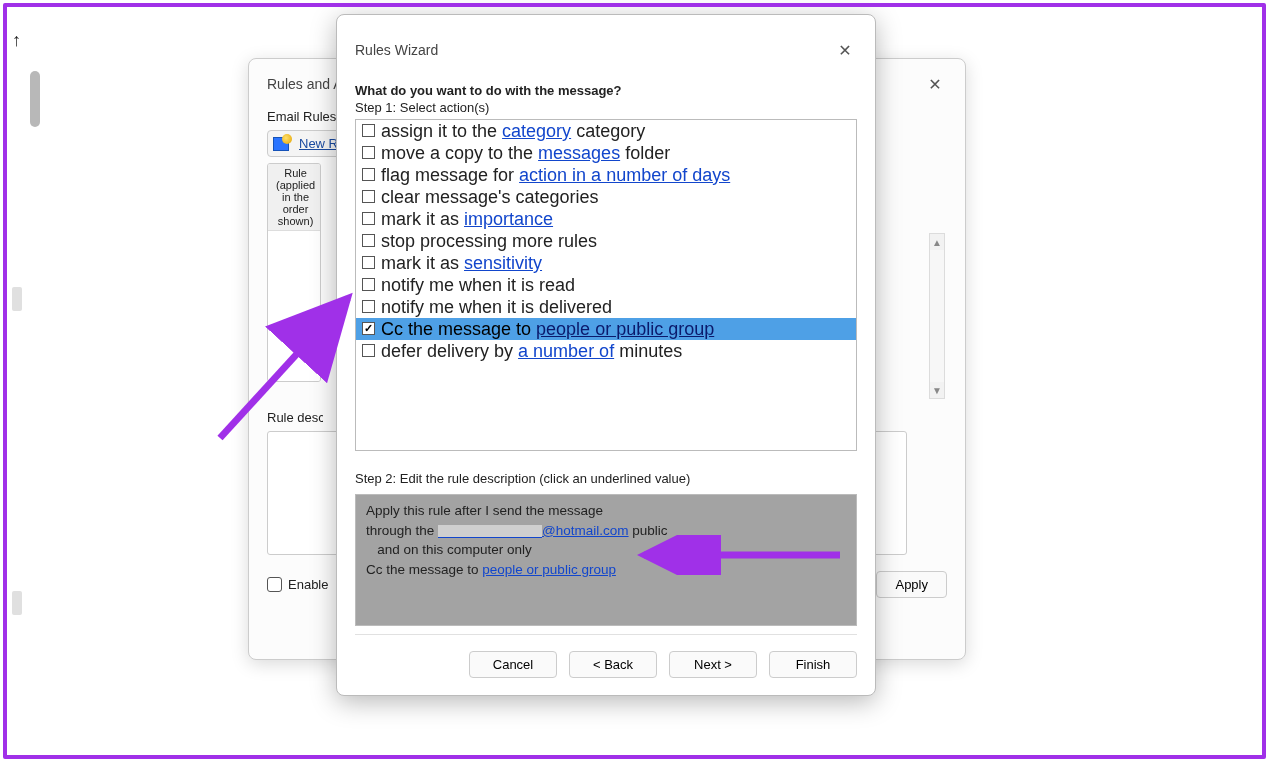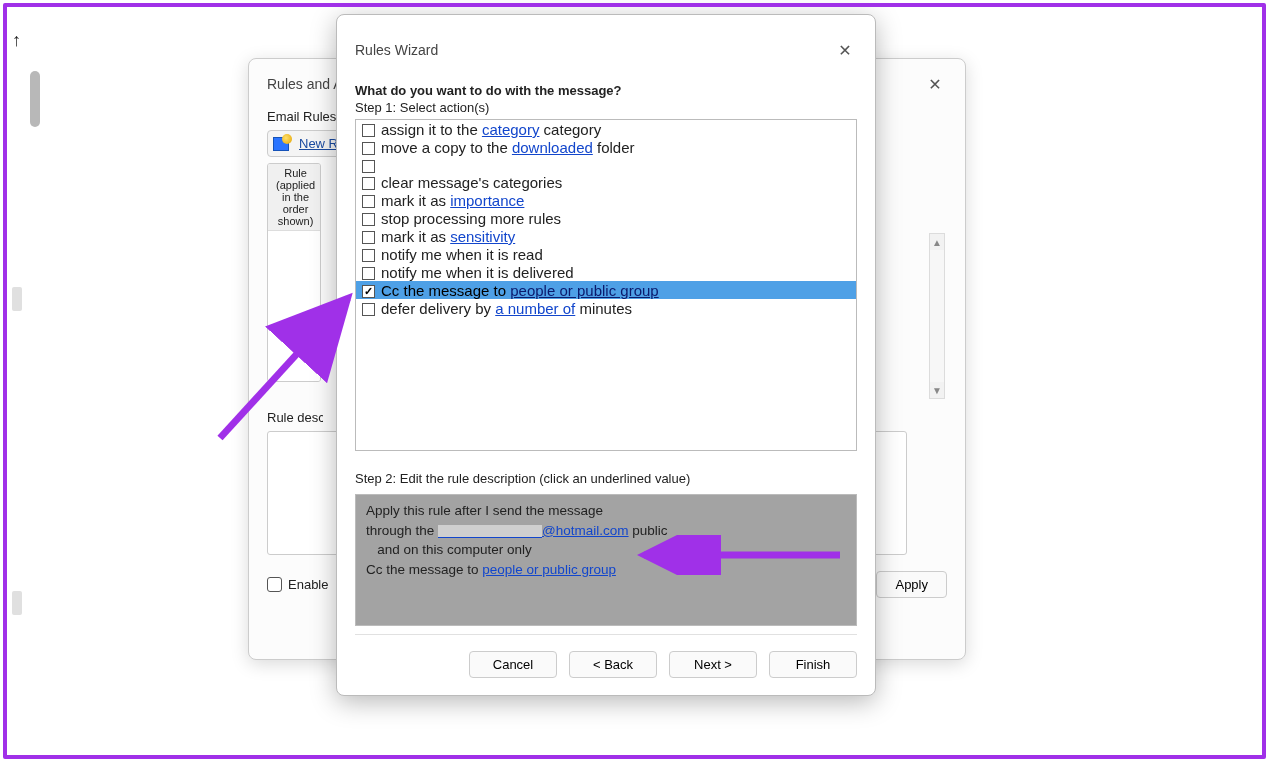--- a/index.html
+++ b/index.html
@@ -156,21 +156,21 @@
   .step-lbl { font-size: 13px; margin-top:2px; margin-bottom:4px; }
   .action-list {
     border:1px solid #bbb;
     height: 332px;
     overflow-y:auto;
     background:#fff;
   }
   .action-row {
     display:flex; align-items:flex-start; gap:6px;
     padding: 1px 6px 0;
-    font-size: 15px;
+    font-size: 18px;
     cursor:pointer;
   }
   .action-row.sel {
     background: #4ea0e6;
     color: #000;
   }
   .cb {
     width:13px; height:13px;
     border:1px solid #555;
     background:#fff;
@@ -283,24 +283,25 @@
   <div class="bold">What do you want to do with the message?</div>
   <div class="step-lbl">Step 1: Select action(s)</div>
 
   <div class="action-list" id="action-list">
       <div class="action-row">
         <span class="cb"></span>
         <span>assign it to the <span class="alink">category</span> category</span>
       </div>
       <div class="action-row">
         <span class="cb"></span>
-        <span>move a copy to the <span class="alink">downloaded</span> folder</span>
-      </div>
-      <div class="action-row">
-        <span class="cb"></span>
+        <span>move a copy to the <span class="alink">messages</span> folder</span>
+      </div>
+      <div class="action-row">
+        <span class="cb"></span>
+        <span>flag message for <span class="alink">action in a number of days</span></span>
       </div>
       <div class="action-row">
         <span class="cb"></span>
         <span>clear message's categories</span>
       </div>
       <div class="action-row">
         <span class="cb"></span>
         <span>mark it as <span class="alink">importance</span></span>
       </div>
       <div class="action-row">

